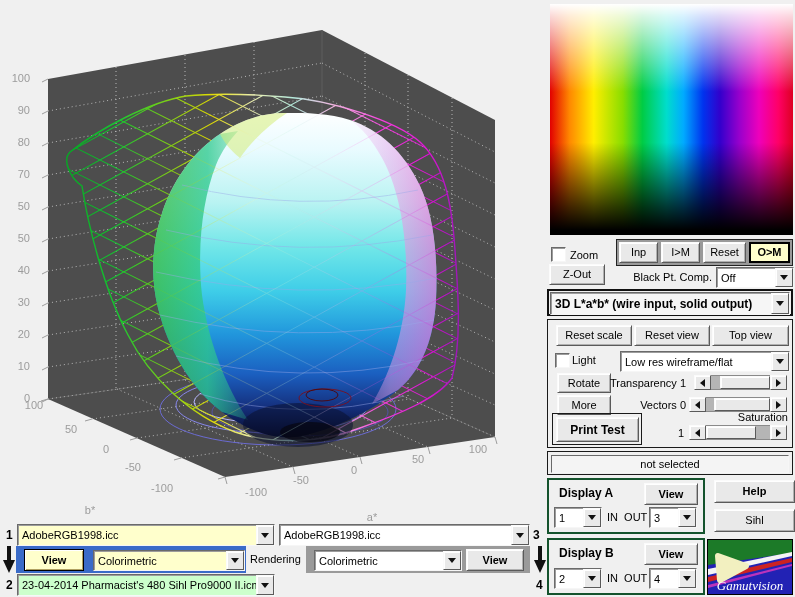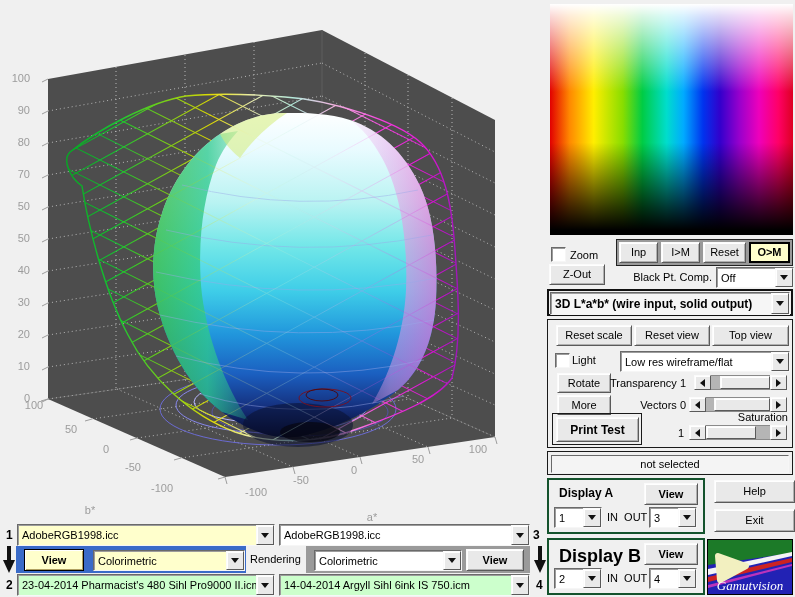--- a/index.html
+++ b/index.html
@@ -279,25 +279,25 @@
     </div>
     <span class="inout abs" style="left:58px;top:31px;">IN  OUT</span>
     <div class="combo abs" style="left:100px;top:27px;width:46px;height:19px;">
       <span class="ctext">3</span>
       <span class="cbtn">
           <span class="tri-down"></span>
         </span>
     </div>
   </div>
 
-  <div class="btn abs" style="left:714px;top:480px;width:79px;height:21px;">Help</div>
-  <div class="btn abs" style="left:714px;top:509px;width:79px;height:21px;">Exit</div>
+  <div class="btn abs" style="left:714px;top:480px;width:79px;height:21px;font-weight:bold;">Help</div>
+  <div class="btn abs" style="left:714px;top:509px;width:79px;height:21px;">Sihl</div>
 
   <div class="abs groupbox2" style="left:547px;top:538px;width:158px;height:57px;box-sizing:border-box;">
-    <span class="lbl bold abs" style="left:10px;top:6px;font-size:18px;">Display B</span>
+    <span class="lbl bold abs" style="left:10px;top:6px;font-size:12px;">Display B</span>
     <div class="btn bold abs" style="left:95px;top:3px;width:52px;height:20px;">View</div>
     <div class="combo abs" style="left:5px;top:28px;width:46px;height:19px;">
       <span class="ctext">2</span>
       <span class="cbtn">
           <span class="tri-down"></span>
         </span>
     </div>
     <span class="inout abs" style="left:58px;top:32px;">IN  OUT</span>
     <div class="combo abs" style="left:100px;top:28px;width:46px;height:19px;">
       <span class="ctext">4</span>
@@ -366,21 +366,15 @@
       <polygon points="0,14 12,14 6,27" fill="#111"></polygon>
   </svg>
 
   <span class="num abs" style="left:6px;top:578px;">2</span>
   <div class="combo abs" style="left:17px;top:574px;width:256px;height:20px;background:#ccffcc;">
     <span class="ctext">23-04-2014 Pharmacist's 480 Sihl Pro9000 II.icm</span>
     <span class="cbtn">
         <span class="tri-down"></span>
       </span>
   </div>
-  <div class="combo abs" style="left:279px;top:574px;width:249px;height:20px;background:#ccffcc;">
-    <span class="ctext">14-04-2014 Argyll Sihl 6ink IS 750.icm</span>
-    <span class="cbtn">
-        <span class="tri-down"></span>
-      </span>
-  </div>
   <span class="num abs" style="left:536px;top:578px;">4</span>
 
 </div>
 
 </body></html>

